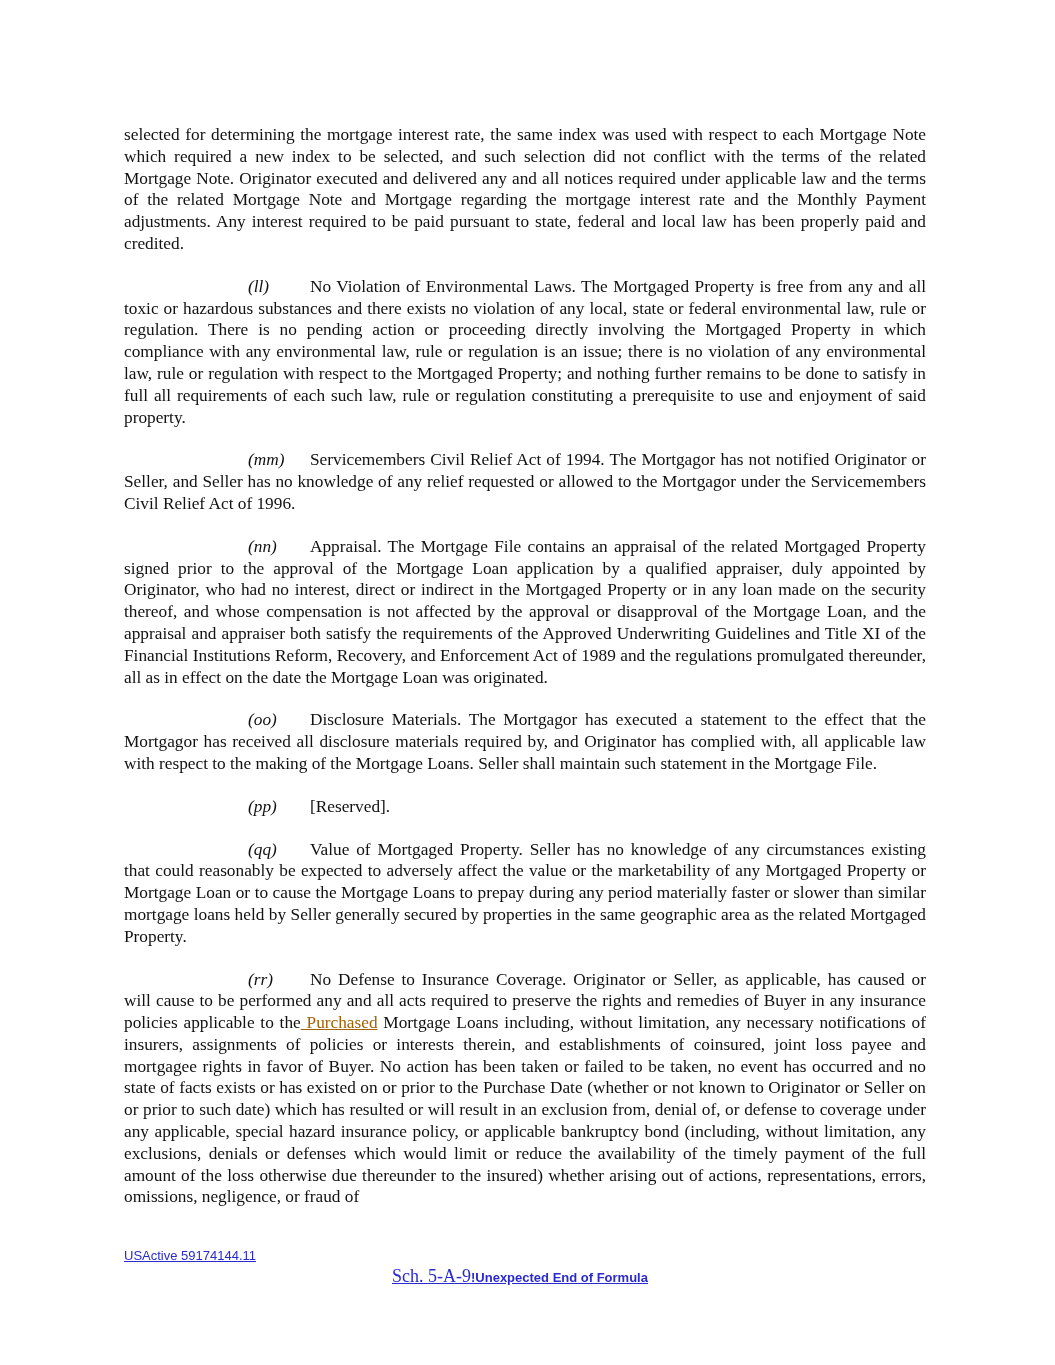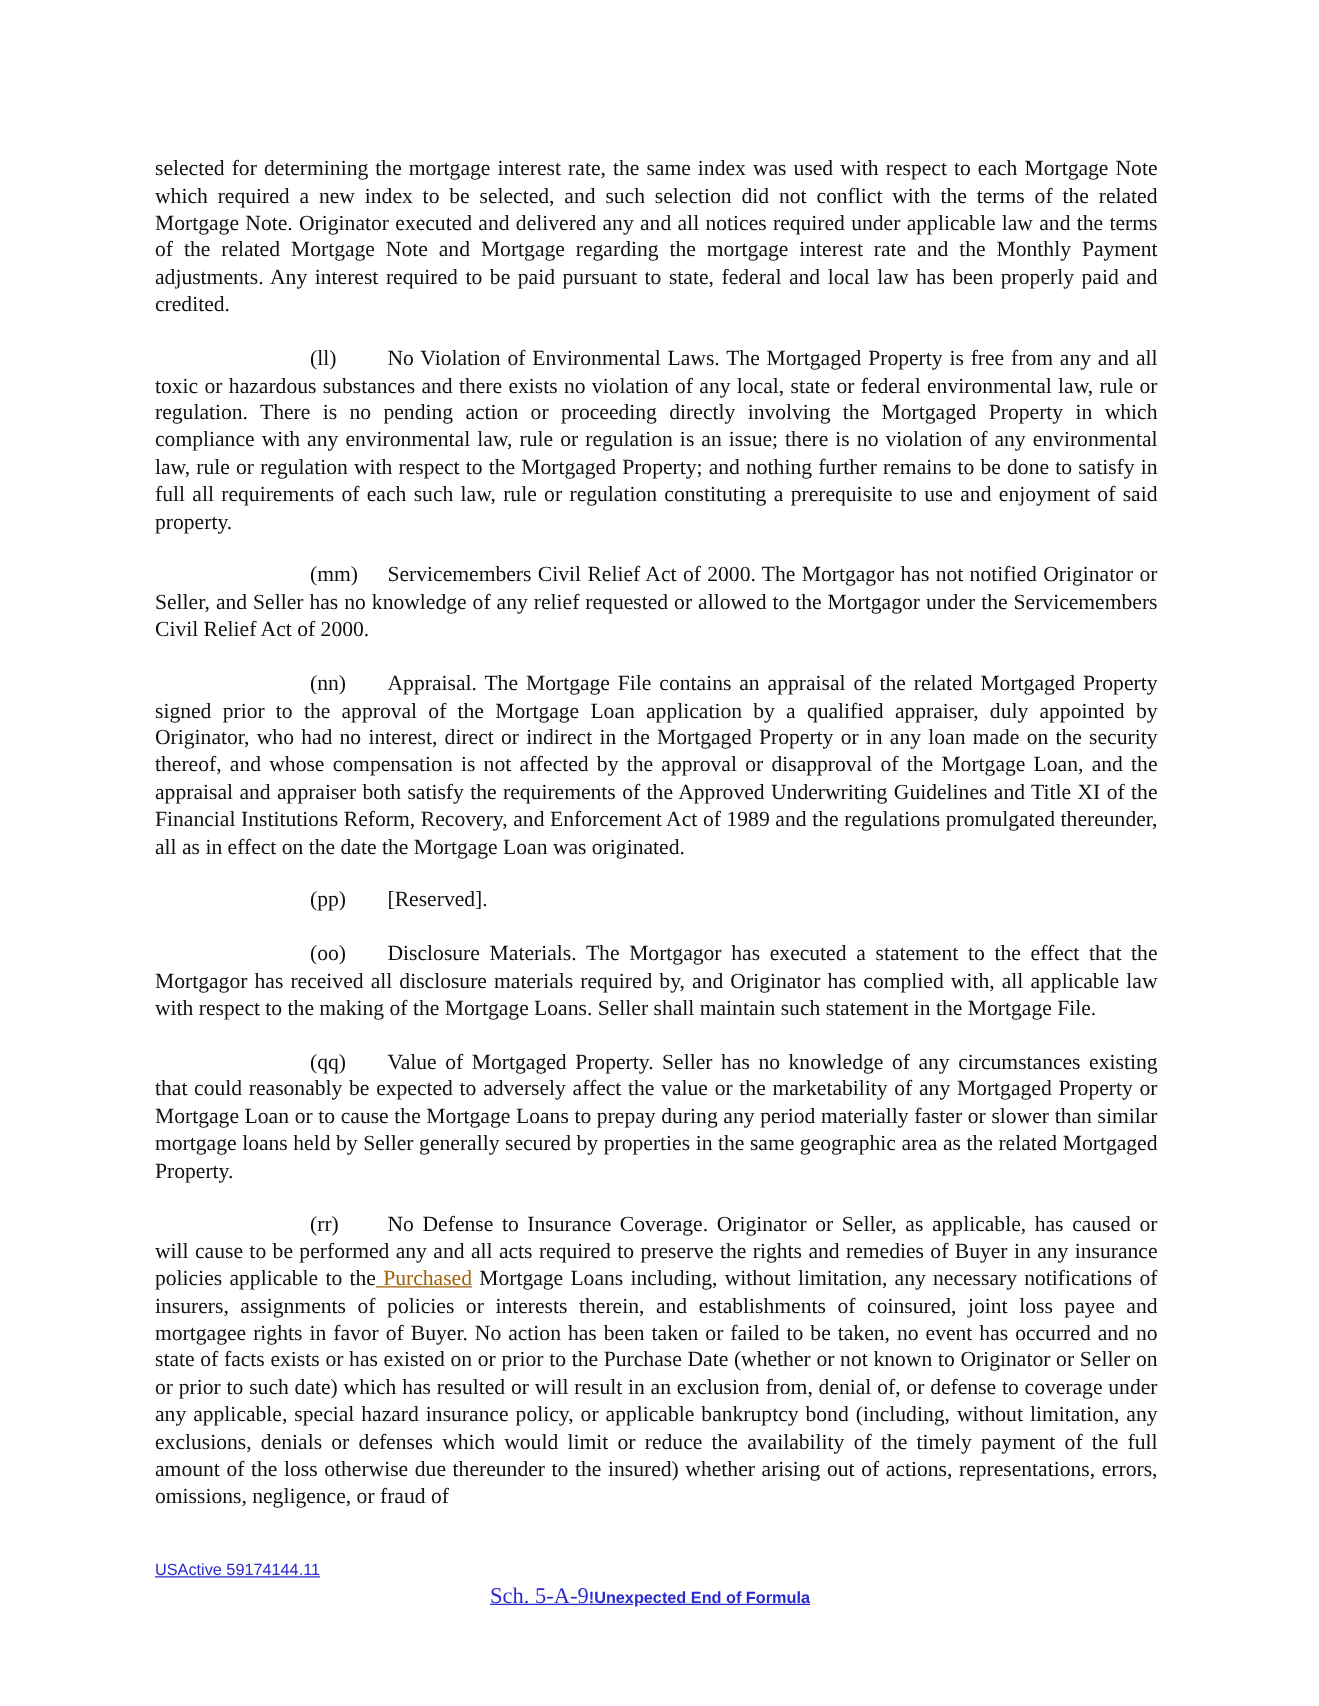--- a/index.html
+++ b/index.html
@@ -4,21 +4,21 @@
   <style>
     html, body { margin: 0; padding: 0; background: #ffffff; }
     body { width: 1055px; height: 1365px; position: relative; overflow: hidden; }
     .page {
       position: absolute; left: 124px; top: 124px; width: 806px;
       font-family: "Liberation Serif", serif; font-size: 17.3px; line-height: 21.8px;
       color: #111111;
     }
     .para { text-align: justify; margin: 0 4px 21px 0; }
     .para.first { margin-bottom: 21px; }
-    .lbl { display: inline-block; width: 62px; margin-left: 124px; }
+    .lbl { display: inline-block; width: 62px; margin-left: 124px; font-style: italic; }
     .title { text-underline-offset: 2px; }
     .link { color: #a16207; text-decoration: underline; }
     .footer-center {
       position: absolute; top: 1266px; left: 392px;
       font-family: "Liberation Serif", serif; font-size: 18px; color: #2a2ad0;
       text-decoration: underline; white-space: nowrap;
     }
     .footer-center .err {
       font-family: "Liberation Sans", sans-serif; font-size: 13px; font-weight: bold;
     }
@@ -32,33 +32,33 @@
 <body>
 
 <div class="page">
   <p class="para first">selected for determining the mortgage interest rate, the same index was used with respect to each Mortgage Note which required a new index to be selected, and such selection did not conflict with the terms of the related Mortgage Note.  Originator executed and delivered any and all notices required under applicable law and the terms of the related Mortgage Note and Mortgage regarding the mortgage interest rate and the Monthly Payment adjustments.  Any interest required to be paid pursuant to state, federal and local law has been properly paid and credited.</p>
 
   <p class="para">
     <span class="lbl">(ll)</span><span class="title">No Violation of Environmental Laws</span><span>.  The Mortgaged Property is free from any and all toxic or hazardous substances and there exists no violation of any local, state or federal environmental law, rule or regulation.  There is no pending action or proceeding directly involving the Mortgaged Property in which compliance with any environmental law, rule or regulation is an issue; there is no violation of any environmental law, rule or regulation with respect to the Mortgaged Property; and nothing further remains to be done to satisfy in full all requirements of each such law, rule or regulation constituting a prerequisite to use and enjoyment of said property.</span>
   </p>
 
   <p class="para">
-    <span class="lbl">(mm)</span><span class="title">Servicemembers Civil Relief Act of 2000</span><span>.  The Mortgagor has not notified Originator or Seller, and Seller has no knowledge of any relief requested or allowed to the Mortgagor under the Servicemembers Civil Relief Act of 2000.</span>
+    <span class="lbl">(mm)</span><span class="title">Servicemembers Civil Relief Act of 1994</span><span>.  The Mortgagor has not notified Originator or Seller, and Seller has no knowledge of any relief requested or allowed to the Mortgagor under the Servicemembers Civil Relief Act of 1996.</span>
   </p>
 
   <p class="para">
     <span class="lbl">(nn)</span><span class="title">Appraisal</span><span>.  The Mortgage File contains an appraisal of the related Mortgaged Property signed prior to the approval of the Mortgage Loan application by a qualified appraiser, duly appointed by Originator, who had no interest, direct or indirect in the Mortgaged Property or in any loan made on the security thereof, and whose compensation is not affected by the approval or disapproval of the Mortgage Loan, and the appraisal and appraiser both satisfy the requirements of the Approved Underwriting Guidelines and Title XI of the Financial Institutions Reform, Recovery, and Enforcement Act of 1989 and the regulations promulgated thereunder, all as in effect on the date the Mortgage Loan was originated.</span>
   </p>
 
   <p class="para">
-    <span class="lbl">(pp)</span><span class="title">[Reserved]</span><span>.</span>
+    <span class="lbl">(oo)</span><span class="title">Disclosure Materials</span><span>.  The Mortgagor has executed a statement to the effect that the Mortgagor has received all disclosure materials required by, and Originator has complied with, all applicable law with respect to the making of the Mortgage Loans.  Seller shall maintain such statement in the Mortgage File.</span>
   </p>
 
   <p class="para">
-    <span class="lbl">(oo)</span><span class="title">Disclosure Materials</span><span>.  The Mortgagor has executed a statement to the effect that the Mortgagor has received all disclosure materials required by, and Originator has complied with, all applicable law with respect to the making of the Mortgage Loans.  Seller shall maintain such statement in the Mortgage File.</span>
+    <span class="lbl">(pp)</span><span class="title">[Reserved]</span><span>.</span>
   </p>
 
   <p class="para">
     <span class="lbl">(qq)</span><span class="title">Value of Mortgaged Property</span><span>.  Seller has no knowledge of any circumstances existing that could reasonably be expected to adversely affect the value or the marketability of any Mortgaged Property or Mortgage Loan or to cause the Mortgage Loans to prepay during any period materially faster or slower than similar mortgage loans held by Seller generally secured by properties in the same geographic area as the related Mortgaged Property.</span>
   </p>
 
   <p class="para">
     <span class="lbl">(rr)</span><span class="title">No Defense to Insurance Coverage</span><span>.  Originator or Seller, as applicable, has caused or will cause to be performed any and all acts required to preserve the rights and remedies of Buyer in any insurance policies applicable to the</span><a class="link"> Purchased</a><span> Mortgage Loans including, without limitation, any necessary notifications of insurers, assignments of policies or interests therein, and establishments of coinsured, joint loss payee and mortgagee rights in favor of Buyer.  No action has been taken or failed to be taken, no event has occurred and no state of facts exists or has existed on or prior to the Purchase Date (whether or not known to Originator or Seller on or prior to such date) which has resulted or will result in an exclusion from, denial of, or defense to coverage under any applicable, special hazard insurance policy, or applicable bankruptcy bond (including, without limitation, any exclusions, denials or defenses which would limit or reduce the availability of the timely payment of the full amount of the loss otherwise due thereunder to the insured) whether arising out of actions, representations, errors, omissions, negligence, or fraud of</span>
   </p>
 </div>

